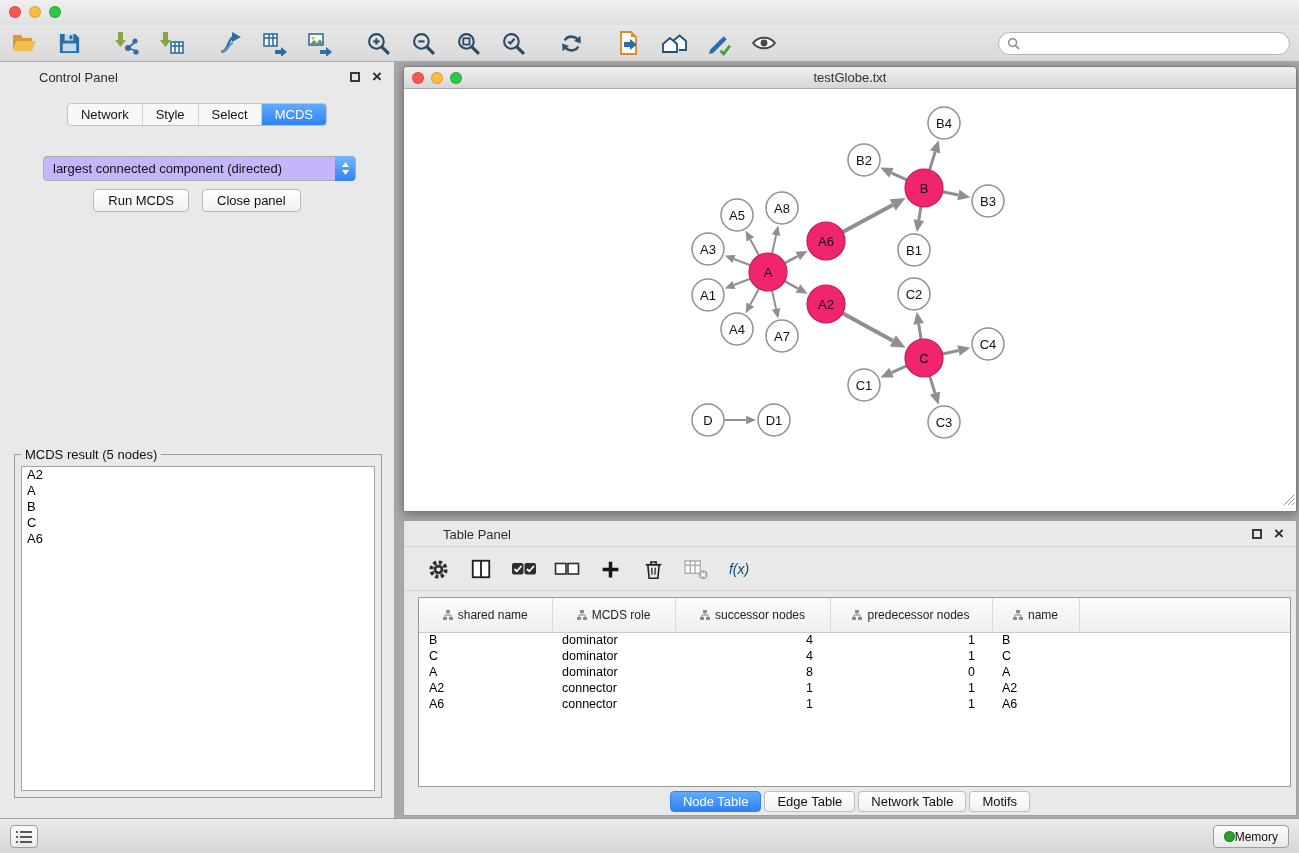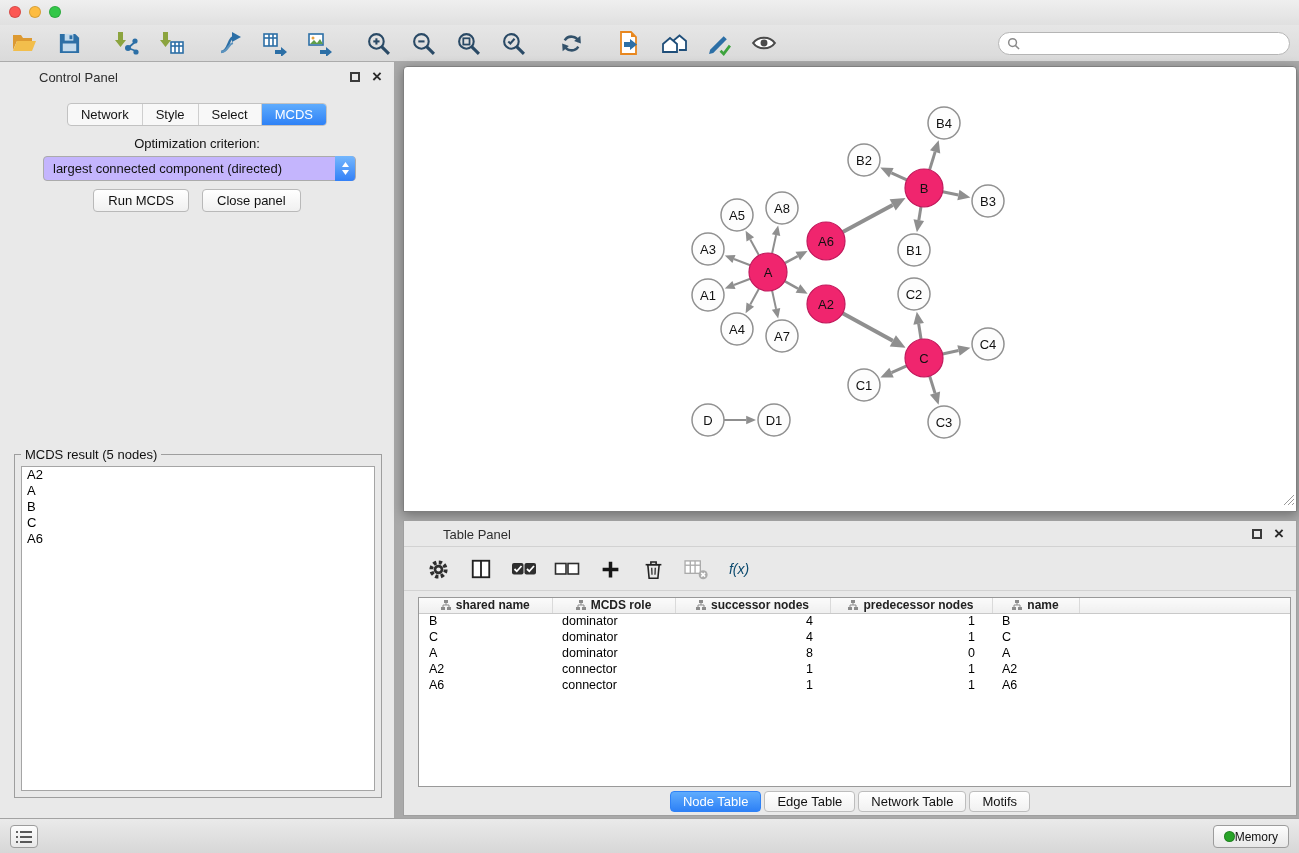--- a/index.html
+++ b/index.html
@@ -72,22 +72,22 @@
   .tp-header .ph-title { position:absolute; left:12px; top:6px; font-size:13px; color:#2E2E2E; }
   .tp-header .float-btn { top:8px; }
   .tp-header .close-x { top:2px; }
   .tp-toolbar { position:absolute; left:0; top:27px; right:0; height:43px; display:flex;
     align-items:center; padding-left:20px; gap:15px; border-bottom:1px solid #D2D2D2; }
   .tpi { width:28px; height:28px; display:flex; align-items:center; justify-content:center; }
   .fx { font-family:Liberation Sans, sans-serif; font-style:italic; font-size:14px; color:#0c4a6e; }
   .tp-tablewrap { position:absolute; left:14px; top:76px; width:873px; height:190px;
     background:#fff; border:1px solid #999; overflow:hidden; }
   table { width:100%; border-collapse:collapse; table-layout:fixed; }
-  thead th { height:15px; background:linear-gradient(#FBFBFB,#EFEFEF); border-bottom:1px solid #C9C9C9;
-    border-right:1px solid #DADADA; font-weight:bold; }
+  thead th { height:34px; background:linear-gradient(#FBFBFB,#EFEFEF); border-bottom:1px solid #C9C9C9;
+    border-right:1px solid #DADADA; font-weight:normal; }
   thead th:last-child { border-right:none; }
   .hcell { display:flex; align-items:center; justify-content:center; gap:5px; font-size:12px; color:#222; }
   tbody td { height:16px; font-size:12.5px; color:#000; white-space:nowrap; overflow:hidden; }
   td.a-l { text-align:left; padding-left:10px; }
   td.a-r { text-align:right; padding-right:17px; }
   .tp-tabs { position:absolute; left:0; right:0; top:270px; display:flex; justify-content:center; gap:3px; }
   .tab { font-size:13px; padding:2px 12px; border:1px solid #BDBDBD; border-radius:4px;
     background:linear-gradient(#FFFFFF,#F1F1F1); color:#111; line-height:15px; }
   .tab.active { background:linear-gradient(#5FACFD,#2E81F6); border-color:#2E81F6; color:#fff; }
 
@@ -268,21 +268,20 @@
       <span class="close-x">×</span>
     </div>
     <div class="cp-tabs">
       <div class="seg">
         <div class="s">Network</div>
         <div class="s">Style</div>
         <div class="s">Select</div>
         <div class="s active">MCDS</div>
       </div>
     </div>
-    <div class="opt-label">Optimization criterion:</div>
     <div class="dropdown">
       <span>largest connected component (directed)</span>
       <span class="stepper">
         <svg width="9" height="15" viewBox="0 0 9 15">
             <polygon points="4.5,1 8,6 1,6" fill="#fff"></polygon>
             <polygon points="4.5,14 8,9 1,9" fill="#fff"></polygon>
           </svg>
       </span>
     </div>
     <div class="cp-buttons">
@@ -297,20 +296,28 @@
           <div class="mcds-item">B</div>
           <div class="mcds-item">C</div>
           <div class="mcds-item">A6</div>
         </div>
     </div>
   </div>
 
   <div class="desktop">
 
     <div class="netwin">
+      <div class="nw-titlebar">
+        <div class="traffic">
+          <span class="tl red"></span>
+          <span class="tl yellow"></span>
+          <span class="tl green"></span>
+        </div>
+        <div class="nw-title">testGlobe.txt</div>
+      </div>
       <div class="nw-canvas">
         <svg id="network-svg" width="892" height="422" viewBox="0 0 892 422">
             <line x1="354.9223330087103" y1="166.3088058547254" x2="346.28206012409754" y2="150.4218524862439" stroke="#8F8F8F" stroke-width="2"></line>
             <polygon points="341.5998950443797,141.81271024289174 350.0595409043439,148.36743311453097 342.50457934385116,152.47627185795682" fill="#8F8F8F"></polygon>
             <line x1="368.0602406973032" y1="164.43889966947103" x2="372.059226769209" y2="146.1578204836161" stroke="#8F8F8F" stroke-width="2"></line>
             <polygon points="374.15345618150224,136.58420031313273 376.2598968440129,147.07671706247945 367.858556694405,145.23892390475274" fill="#8F8F8F"></polygon>
             <line x1="346.25882377126106" y1="176.19921577898342" x2="329.958142060997" y2="169.95062112338218" stroke="#8F8F8F" stroke-width="2"></line>
             <polygon points="320.8074301114369,166.44284820938415 331.49726691101654,165.93551281898337 328.4190172109774,173.96572942778099" fill="#8F8F8F"></polygon>
             <line x1="346.25882377126106" y1="189.80078422101658" x2="329.958142060997" y2="196.04937887661782" stroke="#8F8F8F" stroke-width="2"></line>
             <polygon points="320.8074301114369,199.55715179061585 328.4190172109774,192.03427057221901 331.49726691101654,200.06448718101663" fill="#8F8F8F"></polygon>

